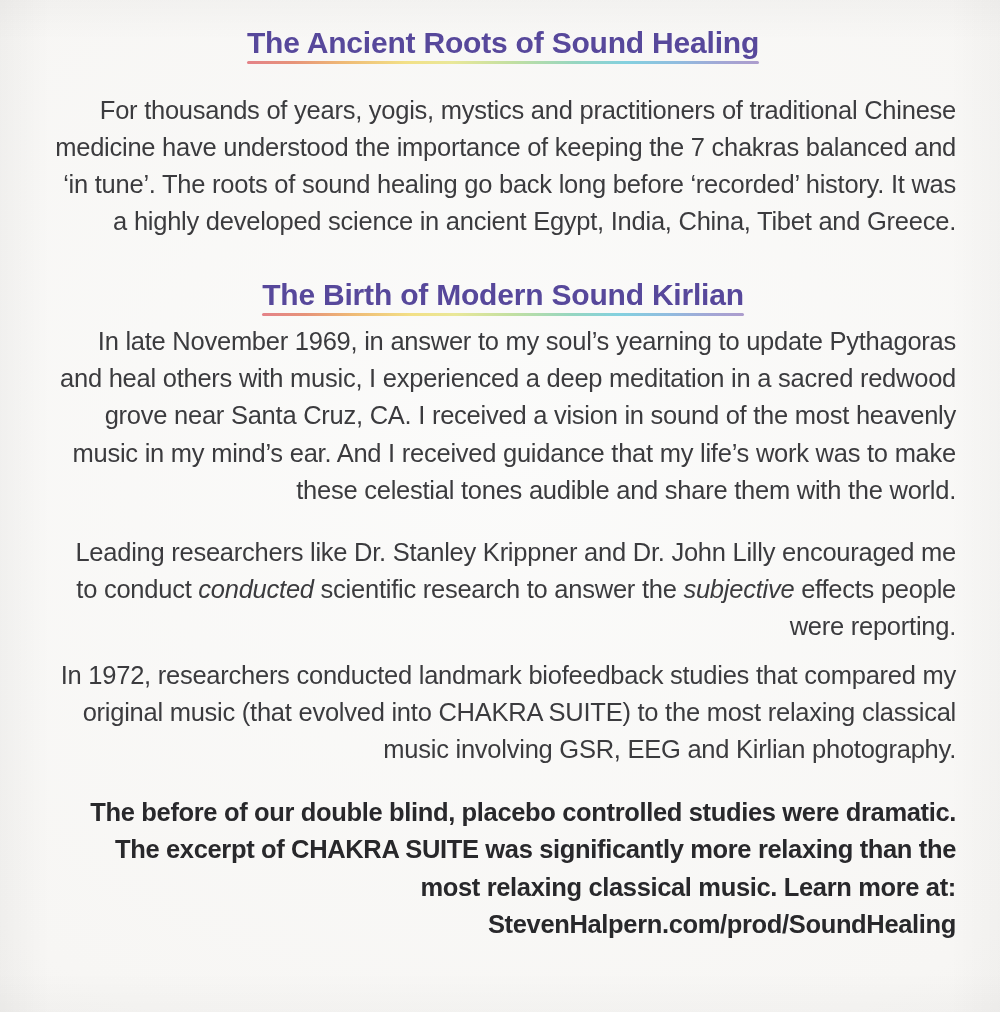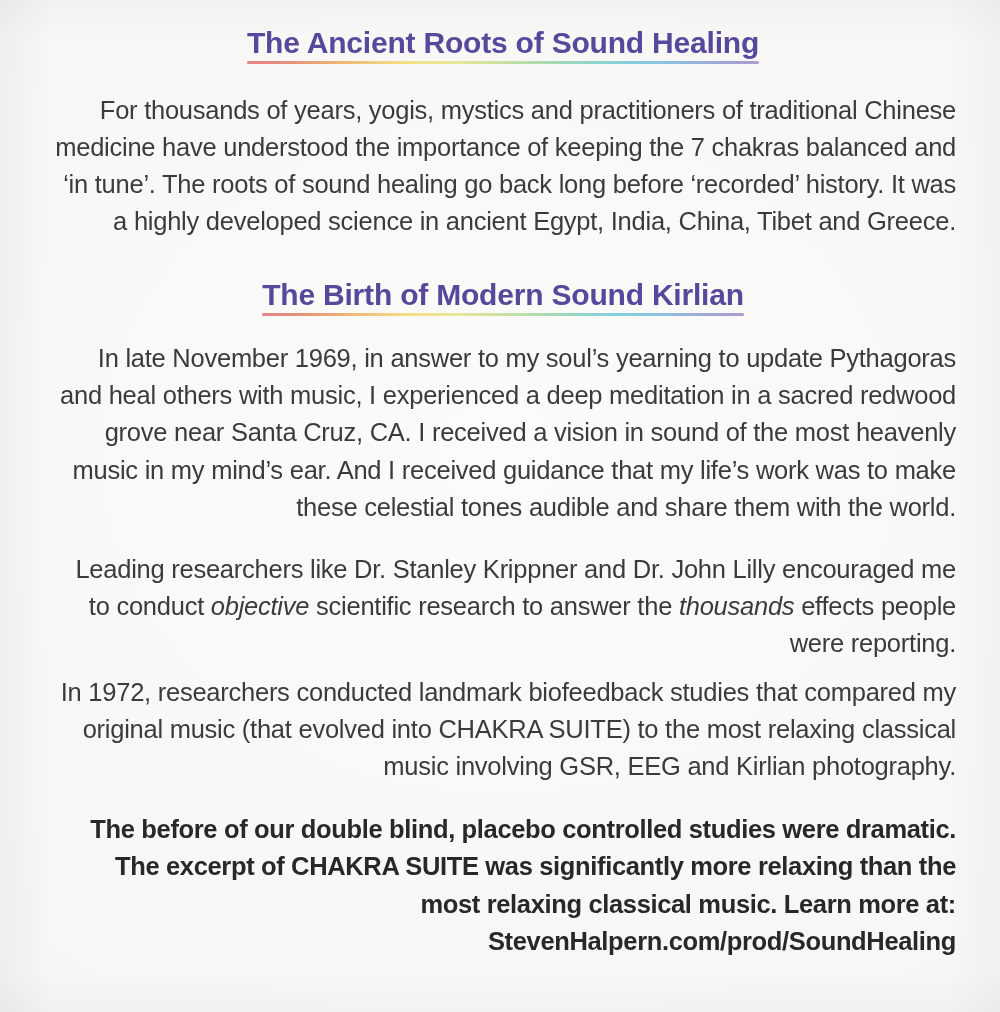--- a/index.html
+++ b/index.html
@@ -85,21 +85,21 @@
   .body-text {
     font-family: "Liberation Sans", sans-serif;
     font-size: 25.5px;
     line-height: 37.2px;
     color: #3b3b3e;
     letter-spacing: -0.25px;
     margin: 0;
     text-align: right;
   }
   .p-gap-1 { margin-top: 21px; }
-  .p-gap-2 { margin-top: 17px; }
+  .p-gap-2 { }
   .p-gap-3 { margin-top: 25px; }
   .p-gap-4 { margin-top: 11px; }
   .p-gap-5 { margin-top: 26px; }
 
   .body-text.bold {
     font-weight: bold;
     color: #28282b;
     letter-spacing: -0.35px;
   }
   .ital { font-style: italic; }
@@ -122,19 +122,19 @@
 
   <div class="heading-block second">
     <div class="heading">
       <span>The Birth of Modern Sound Kirlian</span>
       <span class="heading-rule"></span>
     </div>
   </div>
 
   <p class="body-text p-gap-2"><span>In late November 1969, in answer to my soul’s yearning to update Pythagoras and heal others with music, I experienced a deep meditation in a sacred redwood grove near Santa Cruz, CA. I received a vision in sound of the most heavenly music in my mind’s ear.  And I received guidance that my life’s work was to make these celestial tones audible and share them with the world.</span></p>
 
-  <p class="body-text p-gap-3"><span>Leading researchers like Dr. Stanley Krippner and Dr. John Lilly encouraged me to conduct </span><span class="ital">objective</span><span> scientific research to answer the </span><span class="ital">thousands</span><span> effects people were reporting.</span></p>
+  <p class="body-text p-gap-3"><span>Leading researchers like Dr. Stanley Krippner and Dr. John Lilly encouraged me to conduct </span><span class="ital">conducted</span><span> scientific research to answer the </span><span class="ital">subjective</span><span> effects people were reporting.</span></p>
 
   <p class="body-text p-gap-4"><span>In 1972, researchers conducted landmark biofeedback studies that compared my original music (that evolved into CHAKRA SUITE) to the most relaxing classical music involving GSR, EEG and Kirlian photography.</span></p>
 
   <p class="body-text bold p-gap-5"><span>The before of our double blind, placebo controlled studies were dramatic. The excerpt of CHAKRA SUITE was significantly more relaxing than the most relaxing classical music. Learn more at: StevenHalpern.com/prod/SoundHealing</span></p>
 
 </div>
 
 </body></html>

